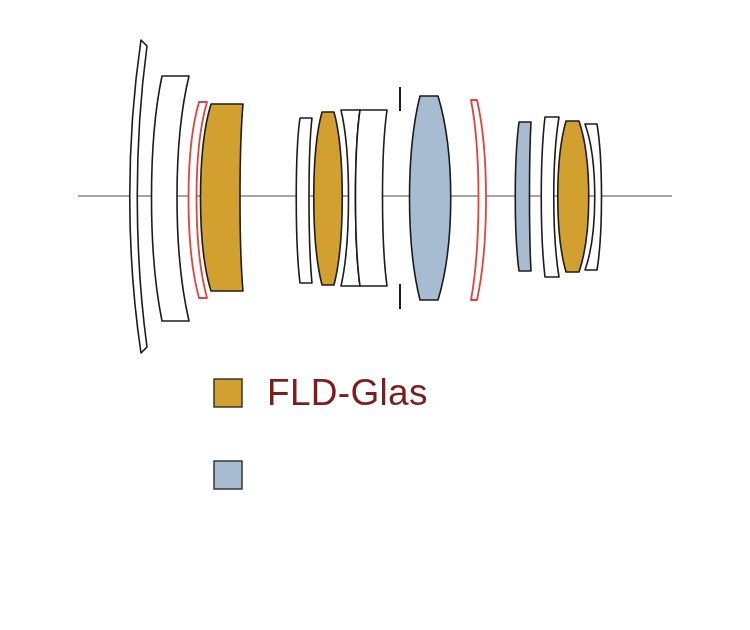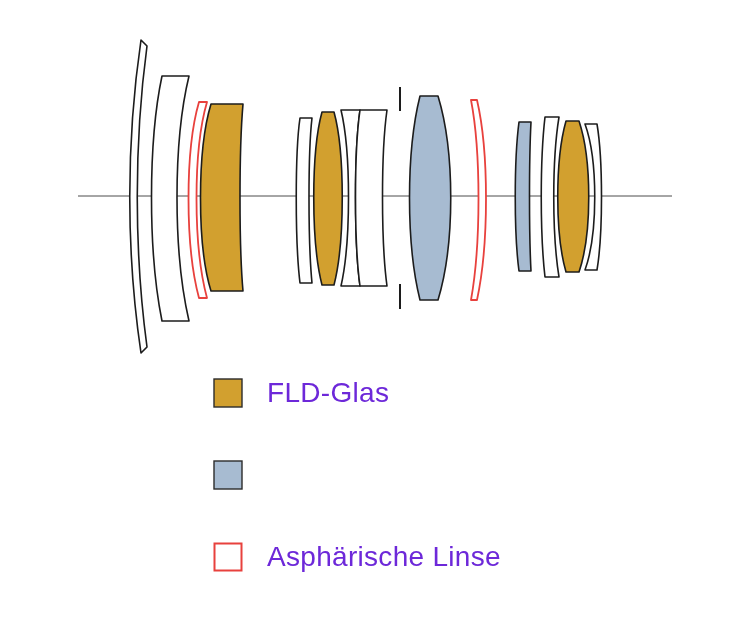--- a/index.html
+++ b/index.html
@@ -28,23 +28,23 @@
   }
   .legend-row {
     display: flex;
     align-items: center;
     margin-bottom: 52px;
     height: 30px;
   }
   .swatch-svg { display: block; }
   .legend-label {
     margin-left: 24px;
-    font-size: 28px;
+    font-size: 37px;
     line-height: 30px;
-    color: #6d28d9;
+    color: #7f1d1d;
     letter-spacing: 0.3px;
     white-space: nowrap;
   }
 </style>
 </head>
 <body>
 
 <svg class="diagram-svg" width="750" height="372" viewBox="0 0 750 372">
 
   <line class="axis-line" x1="78" y1="196" x2="672" y2="196"></line>
@@ -79,20 +79,14 @@
     </svg>
     <span class="legend-label">FLD-Glas</span>
   </div>
 
   <div class="legend-row">
     <svg class="swatch-svg" width="30" height="30" viewBox="0 0 30 30">
       <rect x="1" y="1" width="28" height="28" stroke="#2b2b2b" stroke-width="1.4" fill="#A7BBD1"></rect>
     </svg>
   </div>
 
-  <div class="legend-row">
-    <svg class="swatch-svg" width="30" height="30" viewBox="0 0 30 30">
-      <rect x="1.5" y="1.5" width="27" height="27" fill="#ffffff" stroke-width="2" stroke="#E8413D"></rect>
-    </svg>
-    <span class="legend-label">Asphärische Linse</span>
-  </div>
 
 </div>
 
 </body></html>

